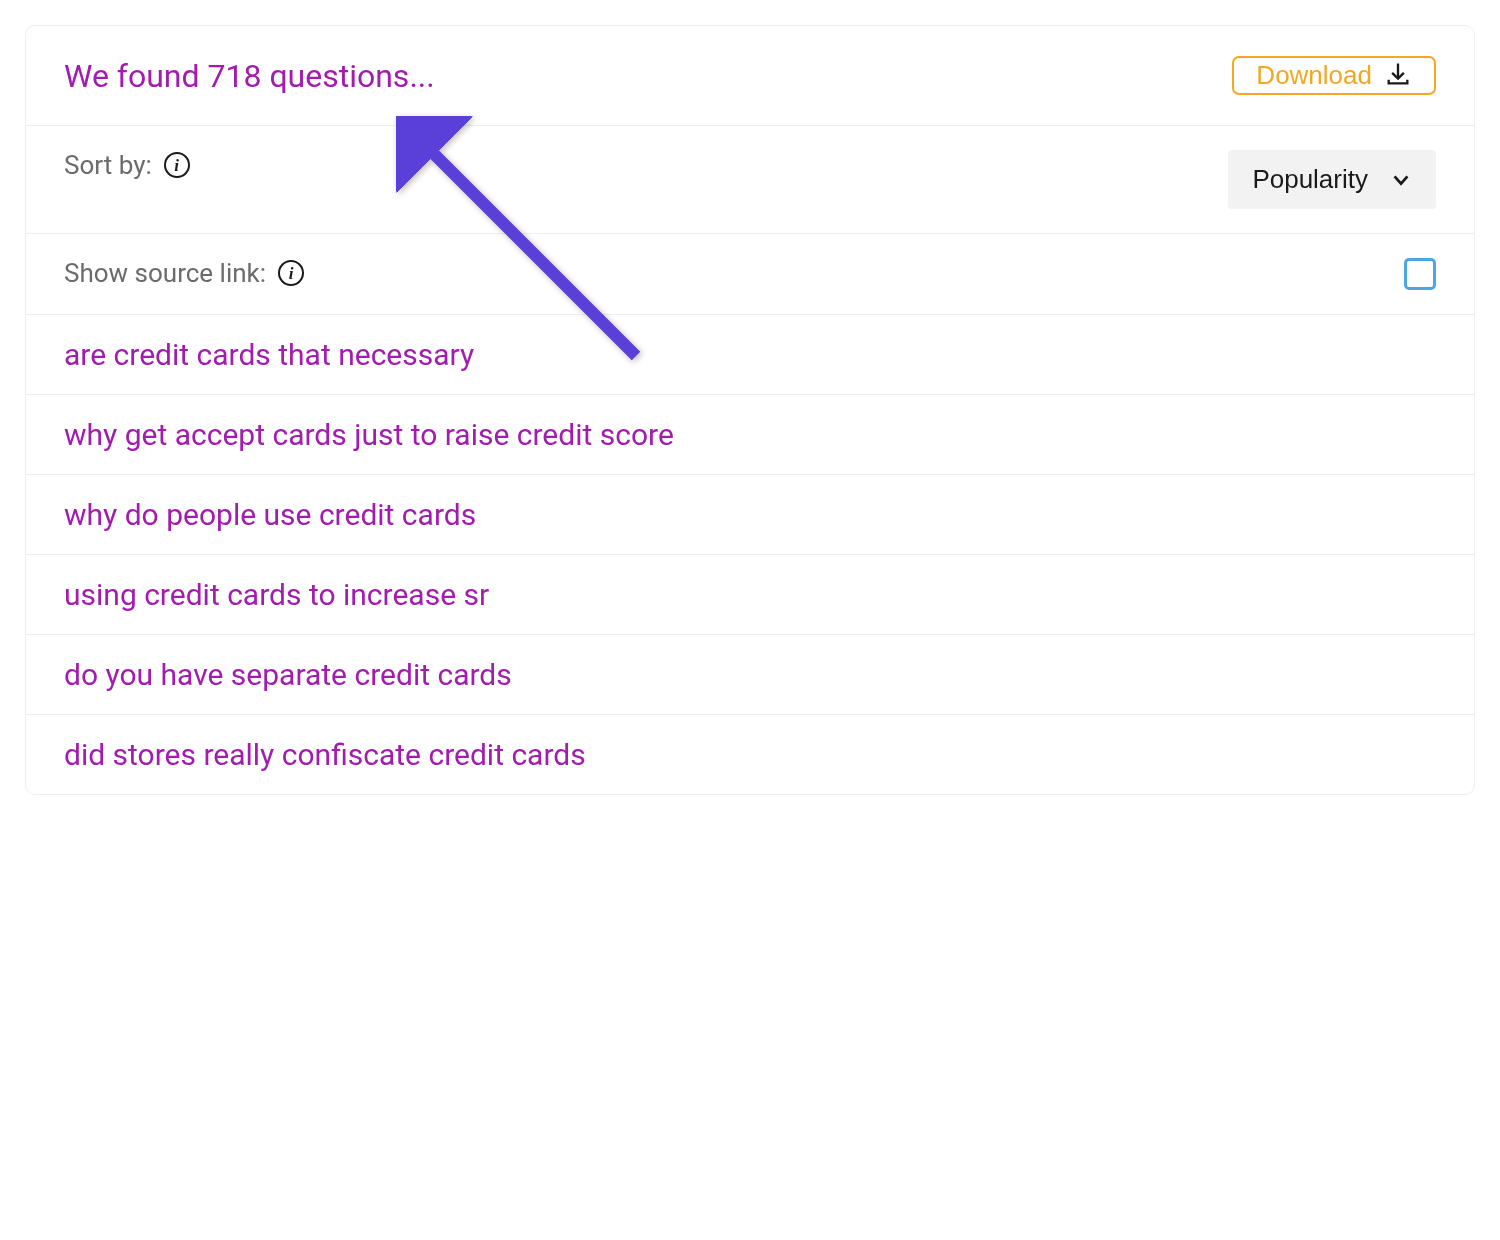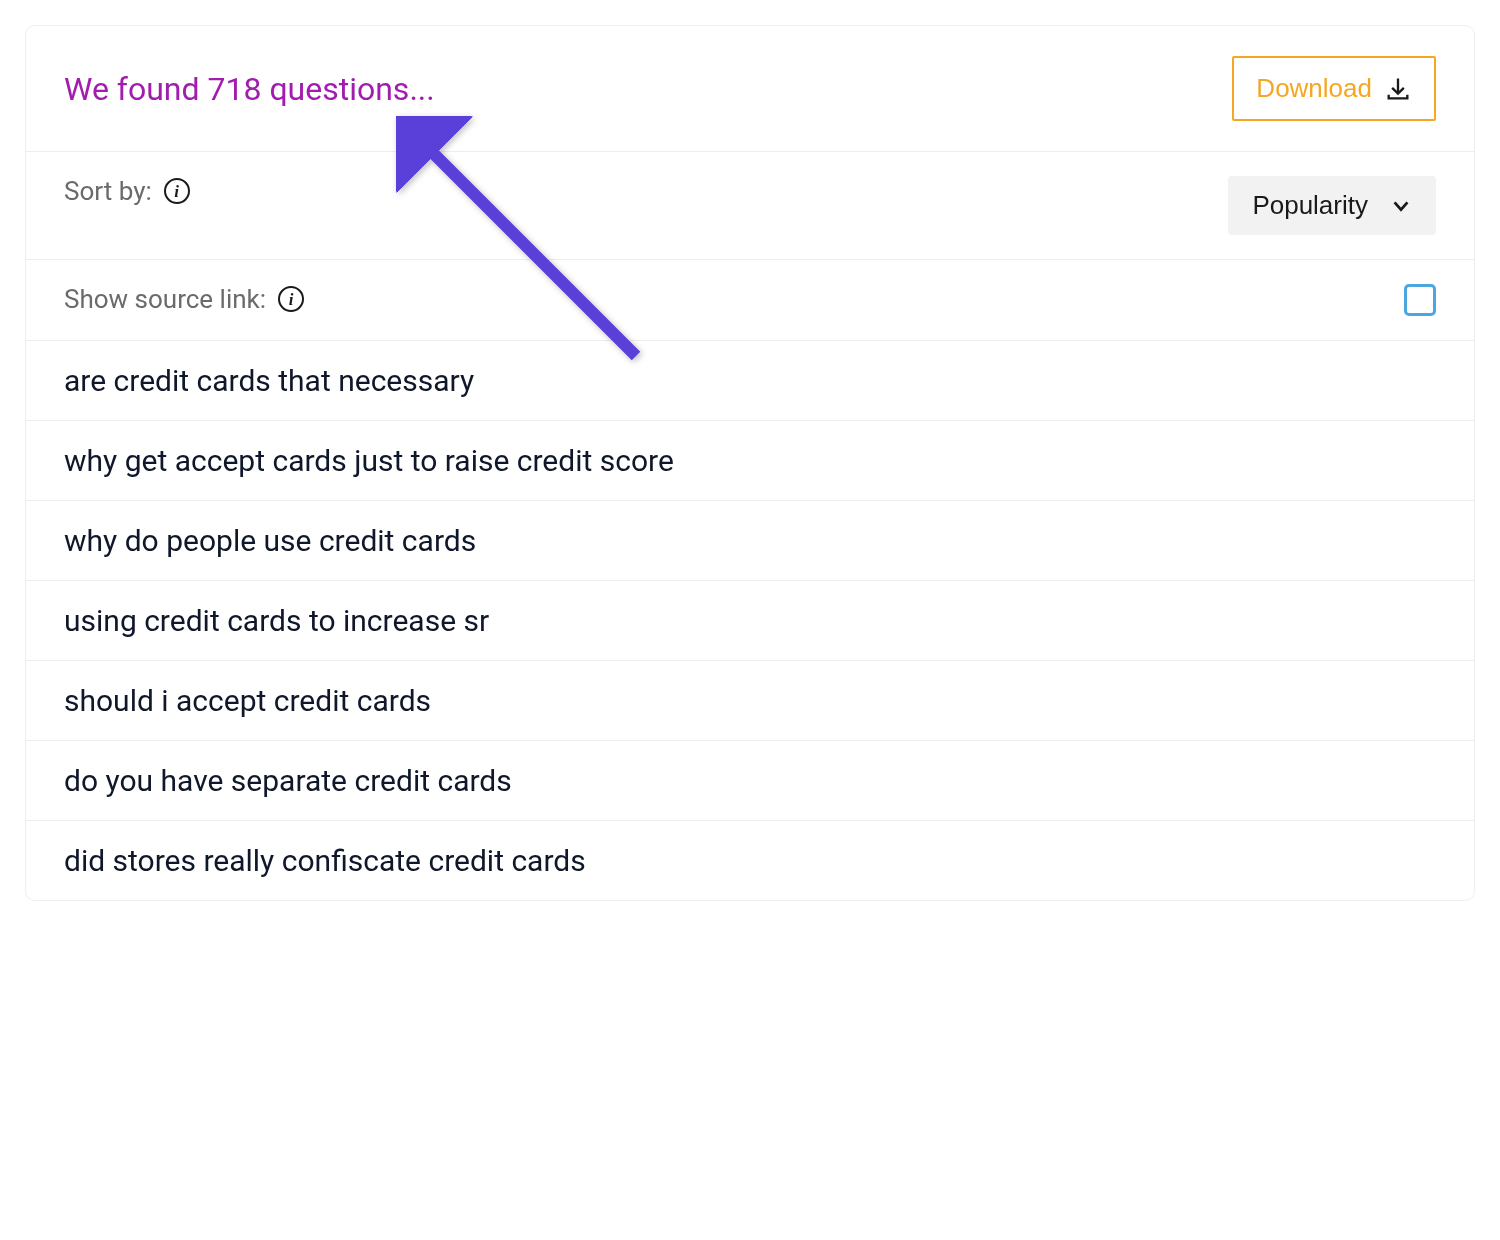--- a/index.html
+++ b/index.html
@@ -26,27 +26,26 @@
       padding: 30px 38px;
       border-bottom: 1px solid #eeeeee;
     }
     .result-count {
       font-size: 32px;
       color: #a21caf;
       font-weight: 400;
     }
     .download-btn {
       display: inline-flex;
-      align-items: center;
       gap: 12px;
       border: 2px solid #f5a623;
       background: #ffffff;
       color: #f5a623;
-      padding: 15px 22px;
-      border-radius: 2px;
+      padding: 2px 22px;
+      border-radius: 7px;
       font-size: 26px;
       font-weight: 400;
       cursor: pointer;
     }
     .download-btn svg {
       width: 28px;
       height: 28px;
       stroke: #1a1a1a;
       fill: none;
       stroke-width: 2;
@@ -107,21 +106,21 @@
       background: #ffffff;
       cursor: pointer;
     }
     .question-list {
       list-style: none;
     }
     .question-item {
       padding: 22px 38px;
       border-bottom: 1px solid #eeeeee;
       font-size: 30px;
-      color: #0f172a;
+      color: #a21caf;
       font-weight: 400;
       cursor: pointer;
     }
     .question-item:last-child {
       border-bottom: none;
     }
     .annotation-arrow {
       position: absolute;
       left: 370px;
       top: 90px;
@@ -165,21 +164,20 @@
       <span class="info-icon">i</span>
     </div>
     <div class="checkbox"></div>
   </div>
 
   <ul class="question-list">
     <li class="question-item">are credit cards that necessary</li>
     <li class="question-item">why get accept cards just to raise credit score</li>
     <li class="question-item">why do people use credit cards</li>
     <li class="question-item">using credit cards to increase sr</li>
-    <li class="question-item">should i accept credit cards</li>
     <li class="question-item">do you have separate credit cards</li>
     <li class="question-item">did stores really confiscate credit cards</li>
   </ul>
 
   <svg class="annotation-arrow" width="260" height="260" viewBox="0 0 260 260">
     <defs>
       <marker id="arrowhead" markerWidth="9" markerHeight="9" refX="2" refY="4.5" orient="auto">
         <polygon points="0 0, 9 4.5, 0 9" fill="#5b3fd9"></polygon>
       </marker>
     </defs>

